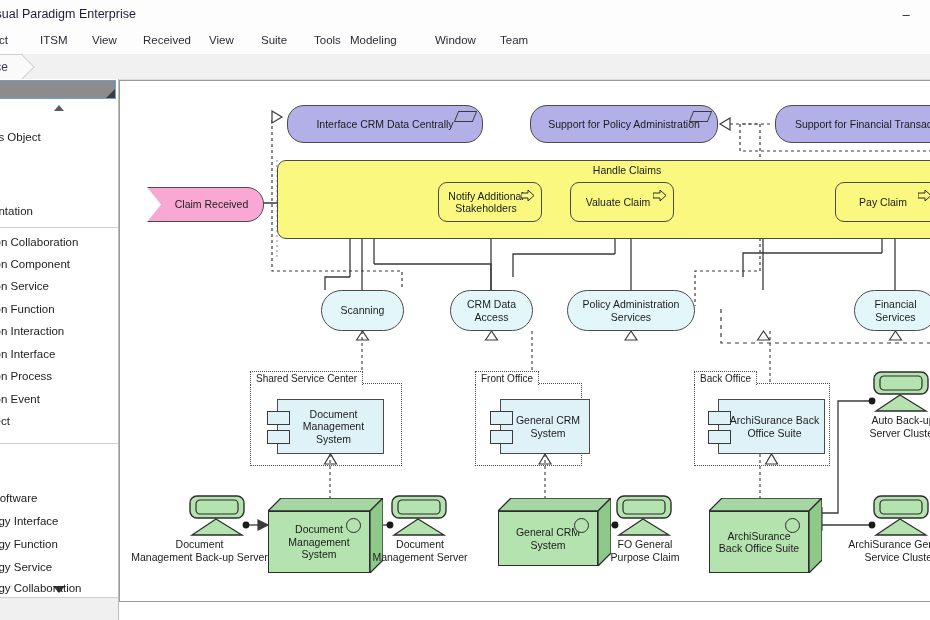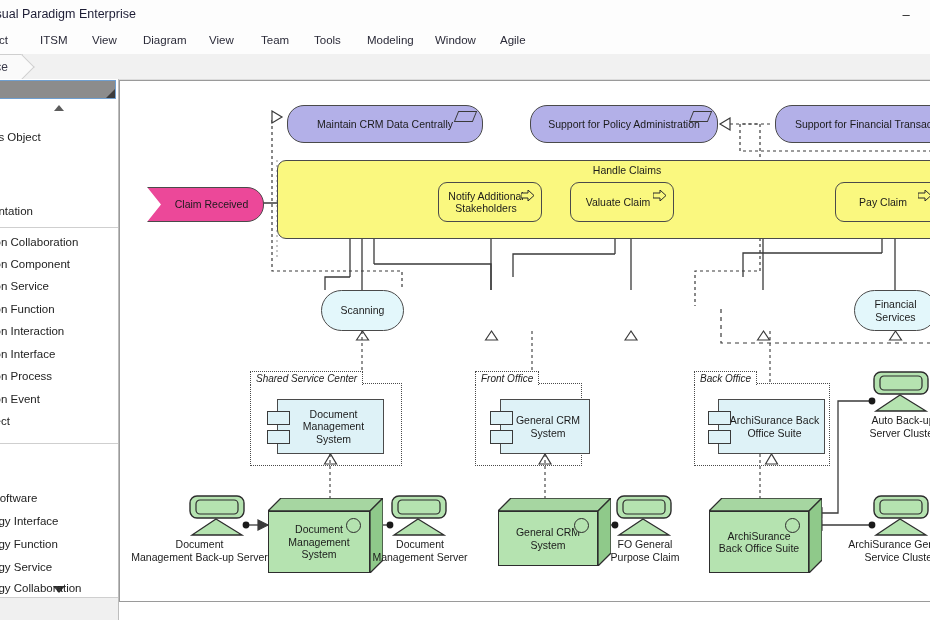--- a/index.html
+++ b/index.html
@@ -48,21 +48,21 @@
   .shape{position:absolute;box-sizing:border-box;display:flex;align-items:center;justify-content:center;text-align:center;}
   .lbl{font-size:10.5px;color:#1b1b1b;line-height:12.5px;}
 
   .biz-service{background:#b3b0e8;border:1.4px solid #4a4a4a;border-radius:17px;}
   .proc-band{background:#faf87f;border:1.4px solid #4a4a4a;border-radius:9px;}
   .proc-band-title{position:absolute;top:3px;left:0;width:100%;text-align:center;font-size:10.5px;color:#1b1b1b;}
   .proc-box{background:#faf87f;border:1.3px solid #4a4a4a;border-radius:9px;}
   .app-service{background:#e3f7fb;border:1.3px solid #4a4a4a;border-radius:22px;}
   .app-comp{background:#def2f7;border:1.3px solid #4a4a4a;}
   .grouping{border:1.4px dotted #4a4a4a;}
-  .grouping-tab{position:absolute;top:-13px;left:-1px;height:13px;border:1.4px dotted #4a4a4a;border-bottom:none;padding:0 5px;display:flex;align-items:center;font-size:10px;color:#1b1b1b;white-space:nowrap;background:#fff;font-style:italic;}
+  .grouping-tab{position:absolute;top:-13px;left:-1px;height:13px;border:1.4px dotted #4a4a4a;border-bottom:none;padding:0 5px;display:flex;align-items:center;font-size:10px;color:#1b1b1b;white-space:nowrap;background:#fff;}
 
   .node3d{position:absolute;}
   .node3d .face{position:absolute;left:0;bottom:0;background:#b5e3b0;border:1.3px solid #2d2d2d;box-sizing:border-box;display:flex;align-items:center;justify-content:center;text-align:center;}
   .node-knob{position:absolute;width:13px;height:13px;border-radius:50%;border:1.4px solid #2d2d2d;background:#b5e3b0;}
 
   .devlabel{position:absolute;font-size:10.5px;color:#1b1b1b;text-align:center;line-height:12.5px;white-space:nowrap;}
 </style>
 </head>
 <body>
 
@@ -70,27 +70,27 @@
 
   <div class="titlebar">
     <div class="ttl">ce * - Visual Paradigm Enterprise</div>
     <div class="winbtn min">–</div>
   </div>
 
   <div class="menubar" id="menubar">
       <div class="menu-item" style="left: -10px;">ject</div>
       <div class="menu-item" style="left: 40px;">ITSM</div>
       <div class="menu-item" style="left: 92px;">View</div>
-      <div class="menu-item" style="left: 143px;">Diagram</div>
+      <div class="menu-item" style="left: 143px;">Received</div>
       <div class="menu-item" style="left: 209px;">View</div>
-      <div class="menu-item" style="left: 261px;">Team</div>
+      <div class="menu-item" style="left: 261px;">Suite</div>
       <div class="menu-item" style="left: 314px;">Tools</div>
-      <div class="menu-item" style="left: 367px;">Modeling</div>
+      <div class="menu-item" style="left: 350px;">Modeling</div>
       <div class="menu-item" style="left: 435px;">Window</div>
-      <div class="menu-item" style="left: 500px;">Agile</div>
+      <div class="menu-item" style="left: 500px;">Team</div>
     </div>
 
   <div class="crumbbar">
     <div class="crumb">rance</div>
   </div>
 
   <div class="palette" id="palette">
     <div class="pal-header"></div>
     <div class="pal-scroll-up">
         <div class="tri-up"></div>
@@ -185,34 +185,34 @@
           <polygon points="490,439 480,444 490,449" fill="#3a3a3a" stroke="#3a3a3a" stroke-width="1.2"></polygon>
           <path d="M 752 444 H 692" fill="none" stroke="#3a3a3a" stroke-width="1.3"></path>
           <circle cx="752" cy="444" r="3.4" fill="#1a1a1a"></circle>
           <polygon points="702,439 692,444 702,449" fill="#3a3a3a" stroke="#3a3a3a" stroke-width="1.2"></polygon>
           <path d="M 752 320 H 718 V 432 H 692" fill="none" stroke="#3a3a3a" stroke-width="1.3"></path>
           <circle cx="752" cy="320" r="3.4" fill="#1a1a1a"></circle>
           <polygon points="702,427 692,432 702,437" fill="#3a3a3a" stroke="#3a3a3a" stroke-width="1.2"></polygon>
           <path d="M 157 79 V 179" fill="none" stroke="#9a9a9a" stroke-width="1.1" stroke-dasharray="2,3"></path>
         </svg>
     <div class="shape biz-service" style="left: 167px; top: 24px; width: 196px; height: 38px;">
-          <div class="lbl">Maintain CRM Data Centrally</div>
+          <div class="lbl">Interface CRM Data Centrally</div>
           <div style="position: absolute; right: 7px; top: 5px; width: 17px; height: 9px; background: rgb(179, 176, 232); border: 1.2px solid rgb(58, 58, 58); transform: skewX(-22deg);"></div>
         </div>
         <div class="shape biz-service" style="left: 410px; top: 24px; width: 188px; height: 38px;">
           <div class="lbl">Support for Policy Administration</div>
           <div style="position: absolute; right: 7px; top: 5px; width: 17px; height: 9px; background: rgb(179, 176, 232); border: 1.2px solid rgb(58, 58, 58); transform: skewX(-22deg);"></div>
         </div>
         <div class="shape biz-service" style="left: 655px; top: 24px; width: 188px; height: 38px;">
           <div class="lbl">Support for Financial Transactio</div>
         </div>
         <div class="shape proc-band" style="left: 157px; top: 79px; width: 700px; height: 79px;">
           <div class="proc-band-title">Handle Claims</div>
         </div>
-        <div style="position: absolute; left: 27px; top: 106px; width: 115px; height: 33px; background: #ec4899; border: 1.3px solid rgb(74, 74, 74); border-radius: 0px 17px 17px 0px; clip-path: polygon(0px 0px, 100% 0px, 100% 100%, 0px 100%, 14px 50%); display: flex; align-items: center; justify-content: center;">
+        <div style="position: absolute; left: 27px; top: 106px; width: 115px; height: 33px; background: #f9a8d4; border: 1.3px solid rgb(74, 74, 74); border-radius: 0px 17px 17px 0px; clip-path: polygon(0px 0px, 100% 0px, 100% 100%, 0px 100%, 14px 50%); display: flex; align-items: center; justify-content: center;">
           <div class="lbl" style="padding-left: 12px;">Claim Received</div>
         </div>
         <div class="shape proc-box" style="left: 318px; top: 101px; width: 104px; height: 40px;">
           <div class="lbl" style="padding: 0px 12px 0px 4px;">Notify Additional Stakeholders</div>
           <div style="position: absolute; right: 6px; top: 7px; width: 14px; height: 11px;">
             <svg width="14" height="11">
               <polygon points="0,3 7,3 7,0 13,5.5 7,11 7,8 0,8" fill="#faf87f" stroke="#2b2b2b" stroke-width="1"></polygon>
             </svg>
           </div>
         </div>
@@ -228,20 +228,26 @@
           <div class="lbl" style="padding: 0px 12px 0px 4px;">Pay Claim</div>
           <div style="position: absolute; right: 6px; top: 7px; width: 14px; height: 11px;">
             <svg width="14" height="11">
               <polygon points="0,3 7,3 7,0 13,5.5 7,11 7,8 0,8" fill="#faf87f" stroke="#2b2b2b" stroke-width="1"></polygon>
             </svg>
           </div>
         </div>
         <div class="shape app-service" style="left: 201px; top: 209px; width: 83px; height: 41px;">
           <div class="lbl" style="padding: 0px 4px;">Scanning</div>
         </div>
+        <div class="shape app-service" style="left: 330px; top: 209px; width: 83px; height: 41px;">
+          <div class="lbl" style="padding: 0px 4px;">CRM Data Access</div>
+        </div>
+        <div class="shape app-service" style="left: 447px; top: 209px; width: 128px; height: 41px;">
+          <div class="lbl" style="padding: 0px 4px;">Policy Administration Services</div>
+        </div>
         <div class="shape app-service" style="left: 734px; top: 209px; width: 83px; height: 41px;">
           <div class="lbl" style="padding: 0px 4px;">Financial Services</div>
         </div>
         <div class="shape grouping" style="left: 130px; top: 302px; width: 152px; height: 83px;">
           <div class="grouping-tab">Shared Service Center</div>
         </div>
         <div class="shape grouping" style="left: 355px; top: 302px; width: 107px; height: 83px;">
           <div class="grouping-tab">Front Office</div>
         </div>
         <div class="shape grouping" style="left: 574px; top: 302px; width: 136px; height: 83px;">

